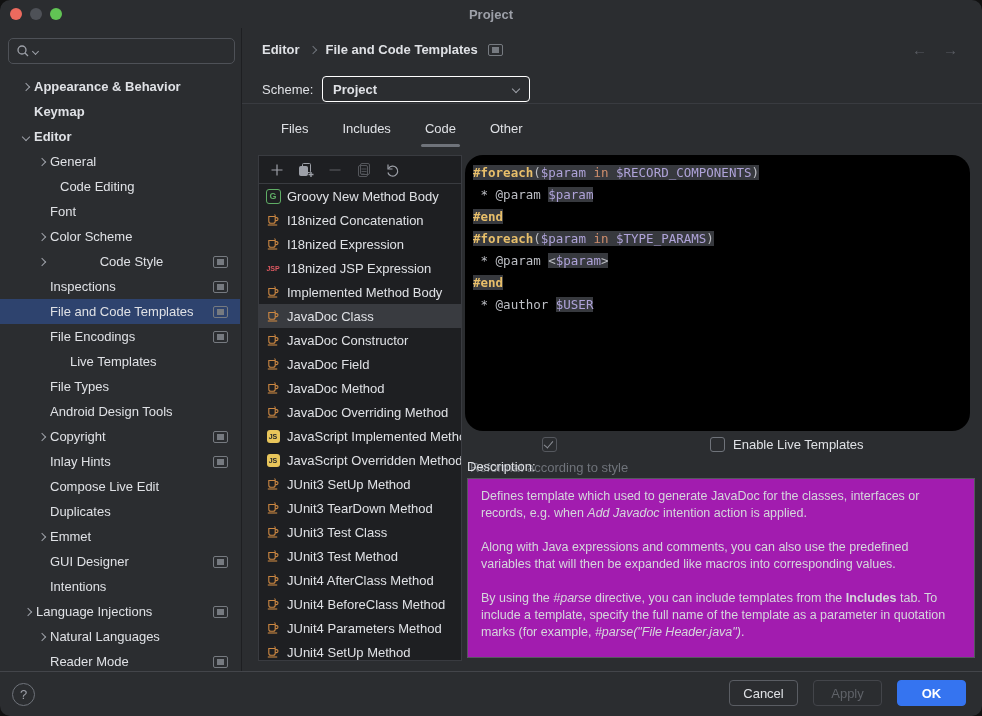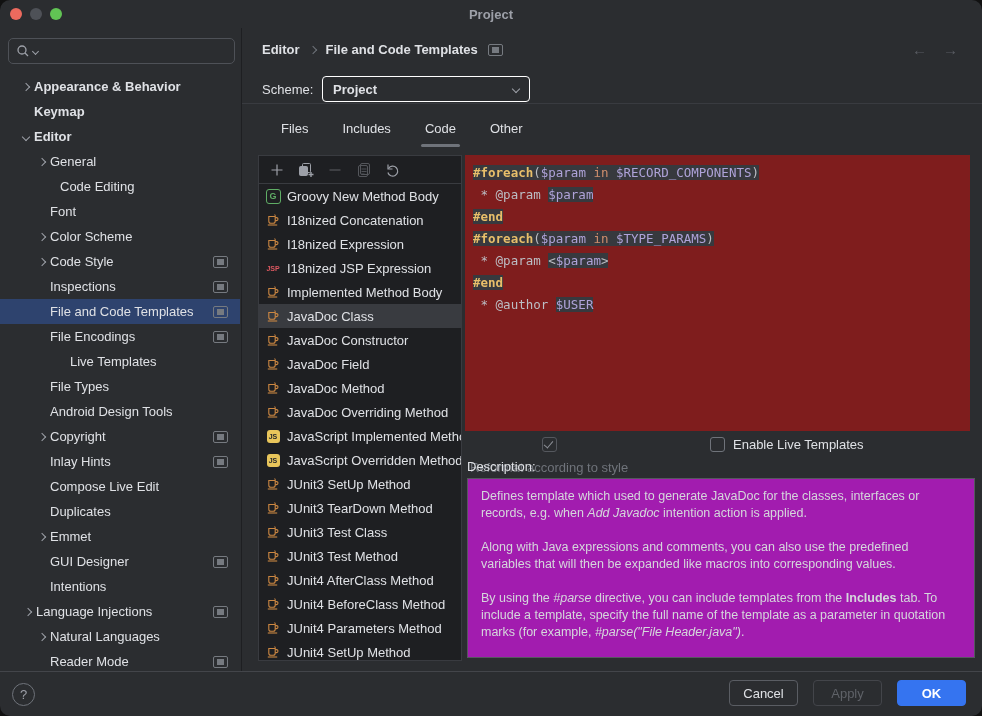--- a/index.html
+++ b/index.html
@@ -50,22 +50,22 @@
   .tb-icon svg{width:16px;height:16px;display:block;}
   .tpl-row{height:24px;display:flex;align-items:center;gap:6px;padding:0 6px;white-space:nowrap;overflow:hidden;}
   .tpl-row.selected{background:#393B40;}
   .tpl-icon{width:16px;height:16px;flex:none;display:flex;align-items:center;justify-content:center;}
   .ic-groovy{width:13px;height:13px;border:1px solid #5FAD65;border-radius:3px;color:#5FAD65;
     font-size:9px;font-weight:bold;display:flex;align-items:center;justify-content:center;}
   .ic-jsp{color:#DB5860;font-size:7px;font-weight:bold;letter-spacing:0;}
   .ic-js{width:13px;height:13px;background:#E8C55B;border-radius:3px;color:#26282B;
     font-size:7px;font-weight:bold;display:flex;align-items:center;justify-content:center;}
   
-  .editor{position:absolute;left:465px;top:155px;right:12px;height:276px;background:#7f1d1d;
-    padding:7px 8px;box-sizing:border-box;font-family:"DejaVu Sans Mono",monospace;font-size:12.5px;line-height:22px;}
+  .editor{position:absolute;left:465px;top:155px;right:12px;height:276px;background:#000000;
+    padding:7px 8px;box-sizing:border-box;font-family:"DejaVu Sans Mono",monospace;font-size:12.5px;line-height:22px;border-radius:18px;}
   .code-line{white-space:pre;}
   .seg-d{color:#E8BF6A;font-weight:bold;background:#37393E;}
   .seg-k{color:#CF8E6D;background:#37393E;}
   .seg-v{color:#AFA3D9;background:#37393E;}
   .seg-p{color:#BCBEC4;background:#37393E;}
   .seg-t{color:#BCBEC4;}
   
   .cb-group{position:absolute;top:437px;display:flex;align-items:center;gap:8px;}
   .checkbox{width:15px;height:15px;border:1.3px solid #6F737A;border-radius:3px;box-sizing:border-box;position:relative;flex:none;}
   .checkbox.checked::after{content:"";position:absolute;left:3.5px;top:0.5px;width:4px;height:8px;
@@ -142,21 +142,21 @@
         <div class="side-row" style="padding-left: 34px;">
           <span class="arrow-box"></span>
           <span class="side-label">Font</span>
         </div>
         <div class="side-row" style="padding-left: 34px;">
           <span class="arrow-box">
             <span class="chev right"></span>
           </span>
           <span class="side-label">Color Scheme</span>
         </div>
-        <div class="side-row" style="padding-left: 34px;">
+        <div class="side-row" style="padding-left: 34px; text-align: center;">
           <span class="arrow-box">
             <span class="chev right"></span>
           </span>
           <span class="side-label">Code Style</span>
           <span class="badge-ic"></span>
         </div>
         <div class="side-row" style="padding-left: 34px;">
           <span class="arrow-box"></span>
           <span class="side-label">Inspections</span>
           <span class="badge-ic"></span>

